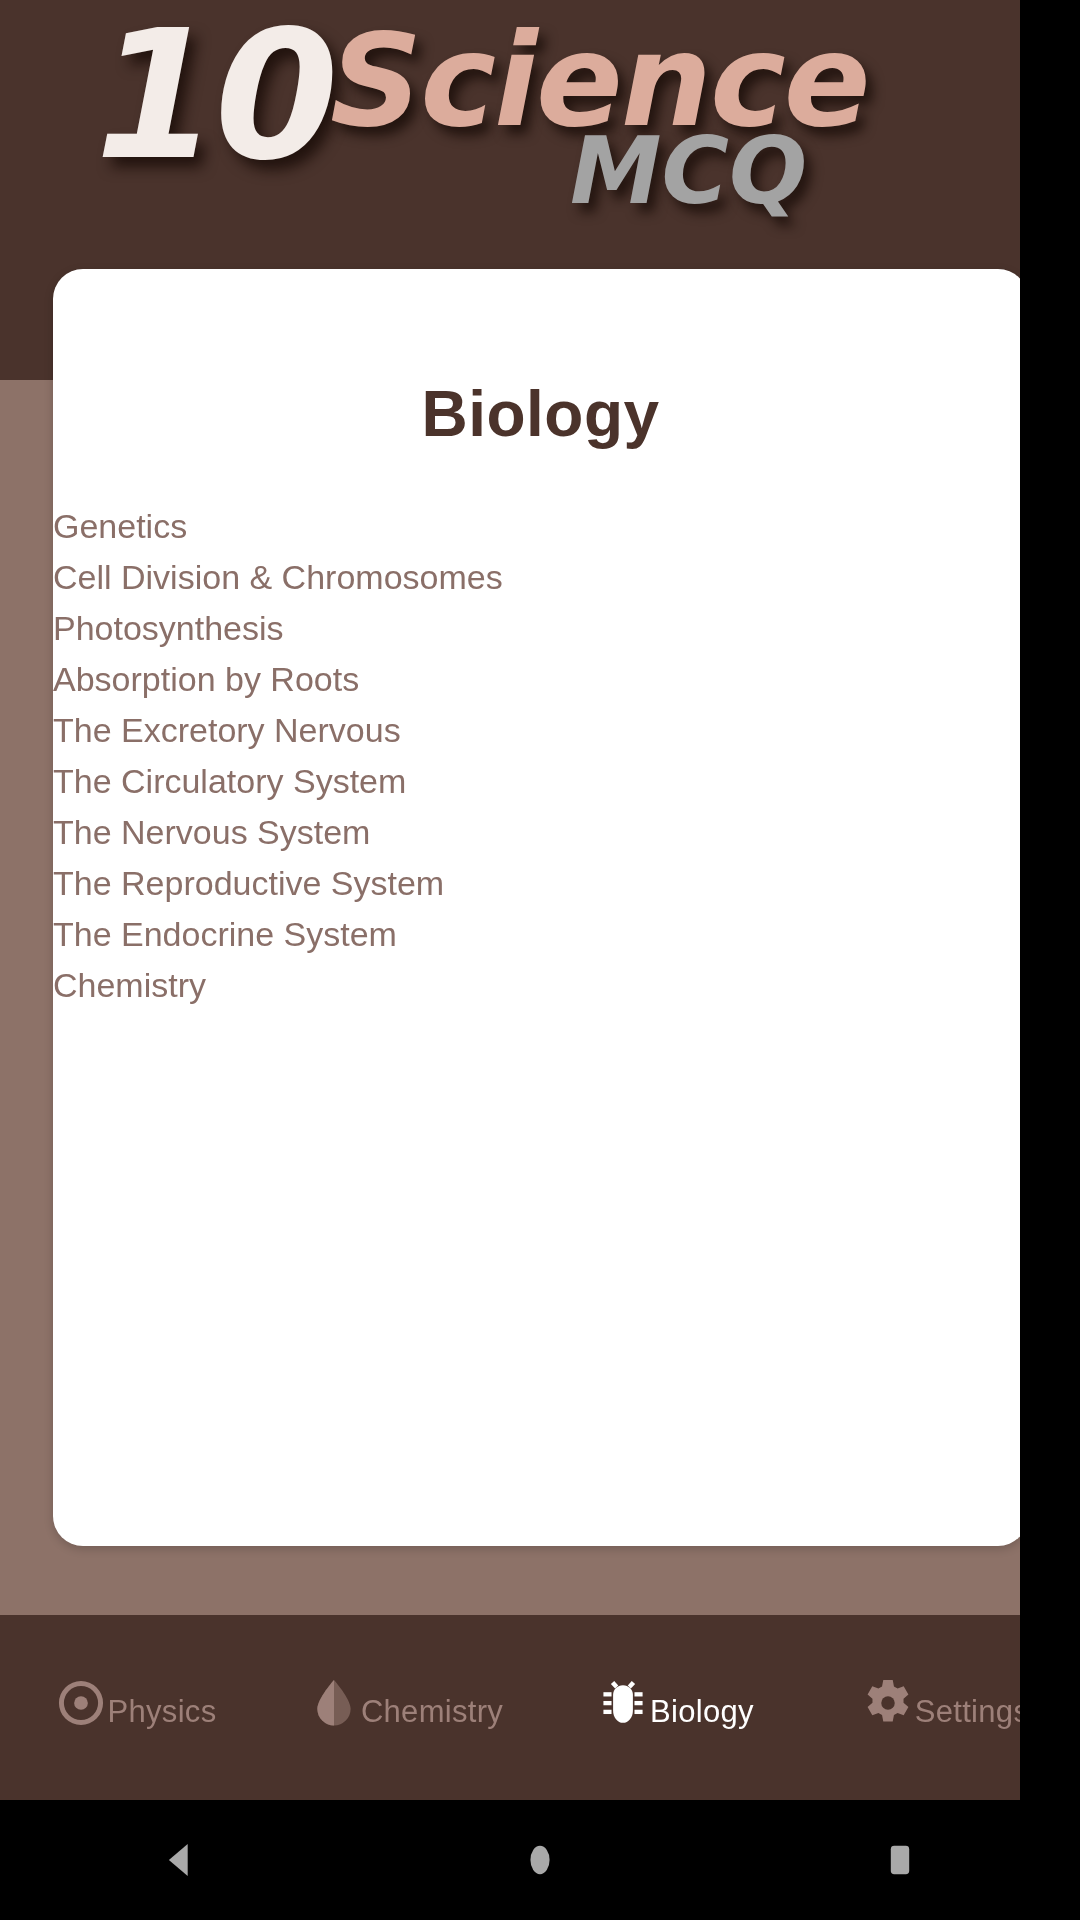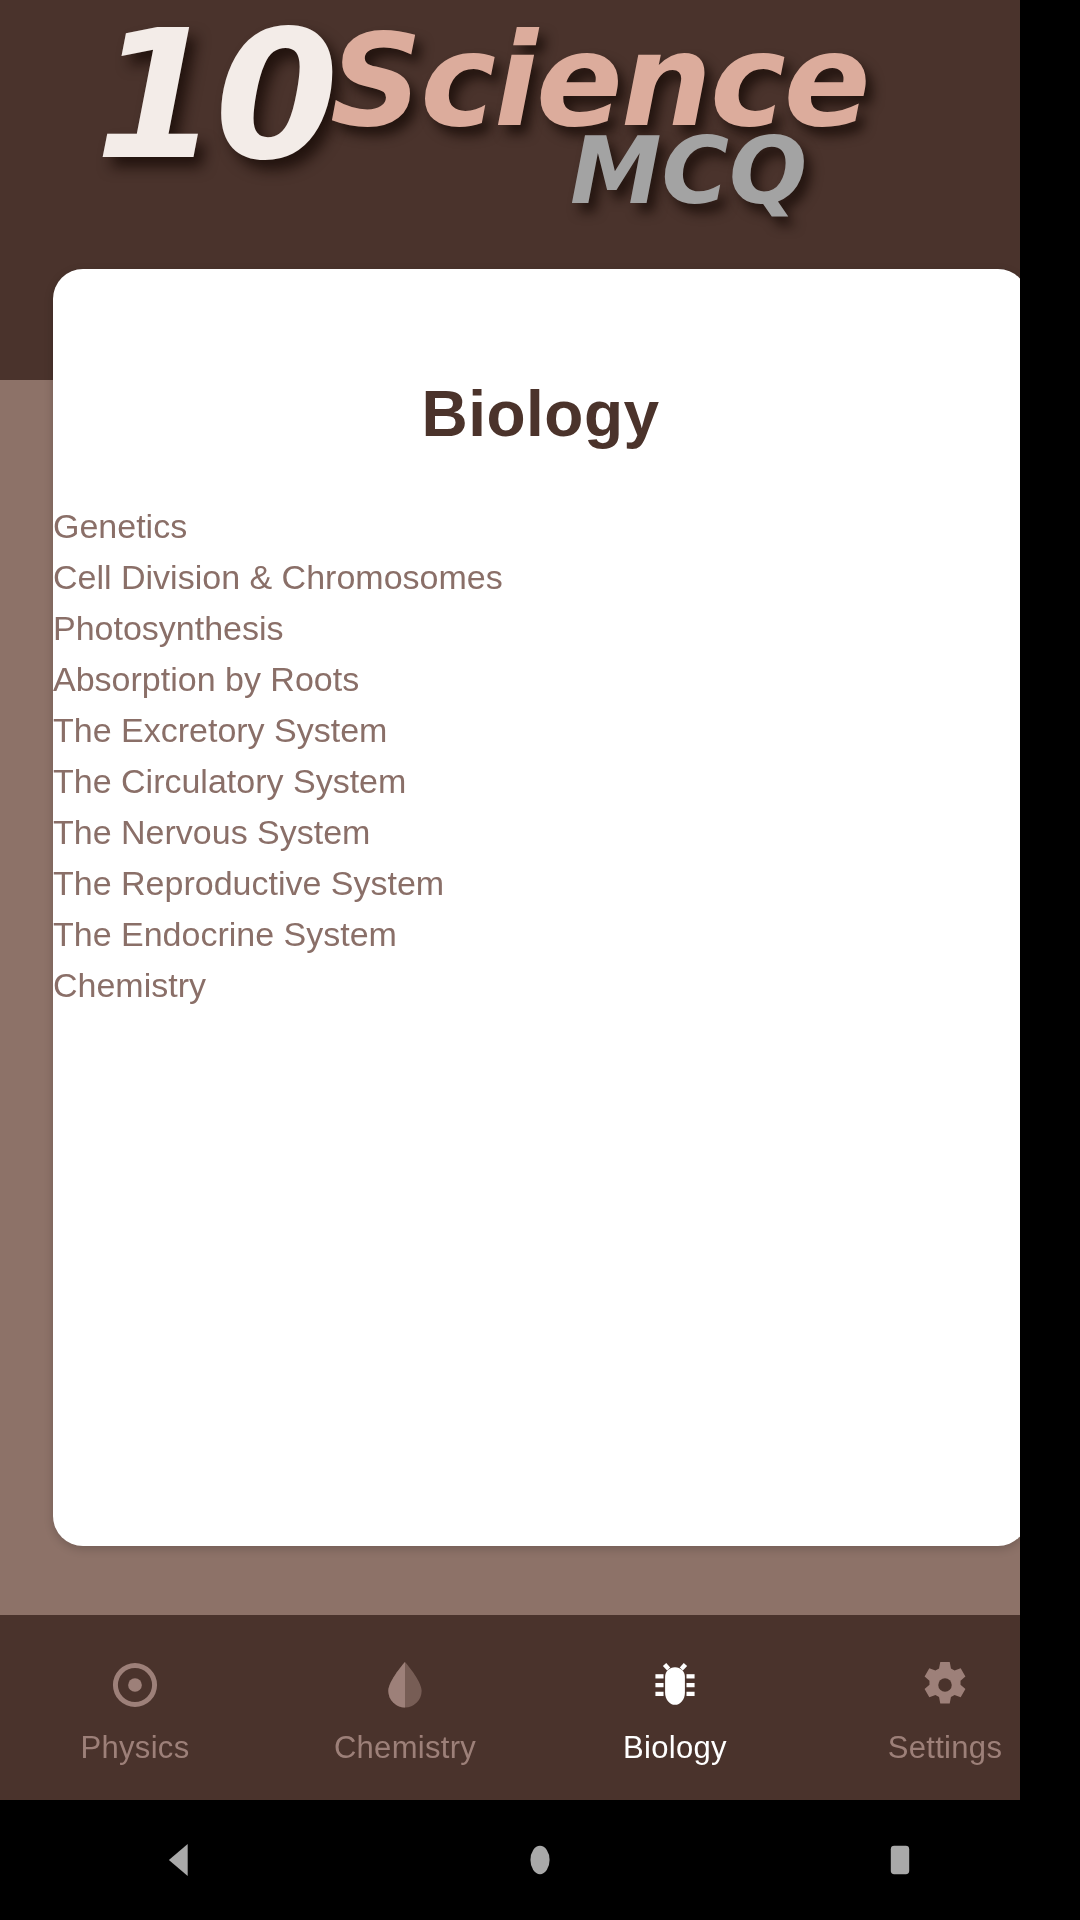--- a/index.html
+++ b/index.html
@@ -97,21 +97,21 @@
   #tabbar {
     position:absolute;
     left:0; top:1615px;
     width:1080px; height:185px;
     background:#4a332c;
     display:flex;
   }
   .tab {
     flex:1 1 0;
     display:flex;
-    flex-direction:column;
+    flex-direction:row;
     align-items:center;
     justify-content:center;
     cursor:pointer;
     padding-top:8px;
   }
   .tab-icon {
     width:54px; height:54px;
     display:block;
     margin-bottom:18px;
   }
@@ -155,21 +155,21 @@
     </div>
   </div>
 
   <div id="card">
     <div id="card-title">Biology</div>
     <ul id="topic-list">
         <li class="topic-item">Genetics</li>
         <li class="topic-item">Cell Division &amp; Chromosomes</li>
         <li class="topic-item">Photosynthesis</li>
         <li class="topic-item">Absorption by Roots</li>
-        <li class="topic-item">The Excretory System</li>
+        <li class="topic-item">The Excretory Nervous</li>
         <li class="topic-item">The Circulatory System</li>
         <li class="topic-item">The Nervous System</li>
         <li class="topic-item">The Reproductive System</li>
         <li class="topic-item">The Endocrine System</li>
         <li class="topic-item">Chemistry</li>
       </ul>
   </div>
 
   <div id="tabbar">
 

